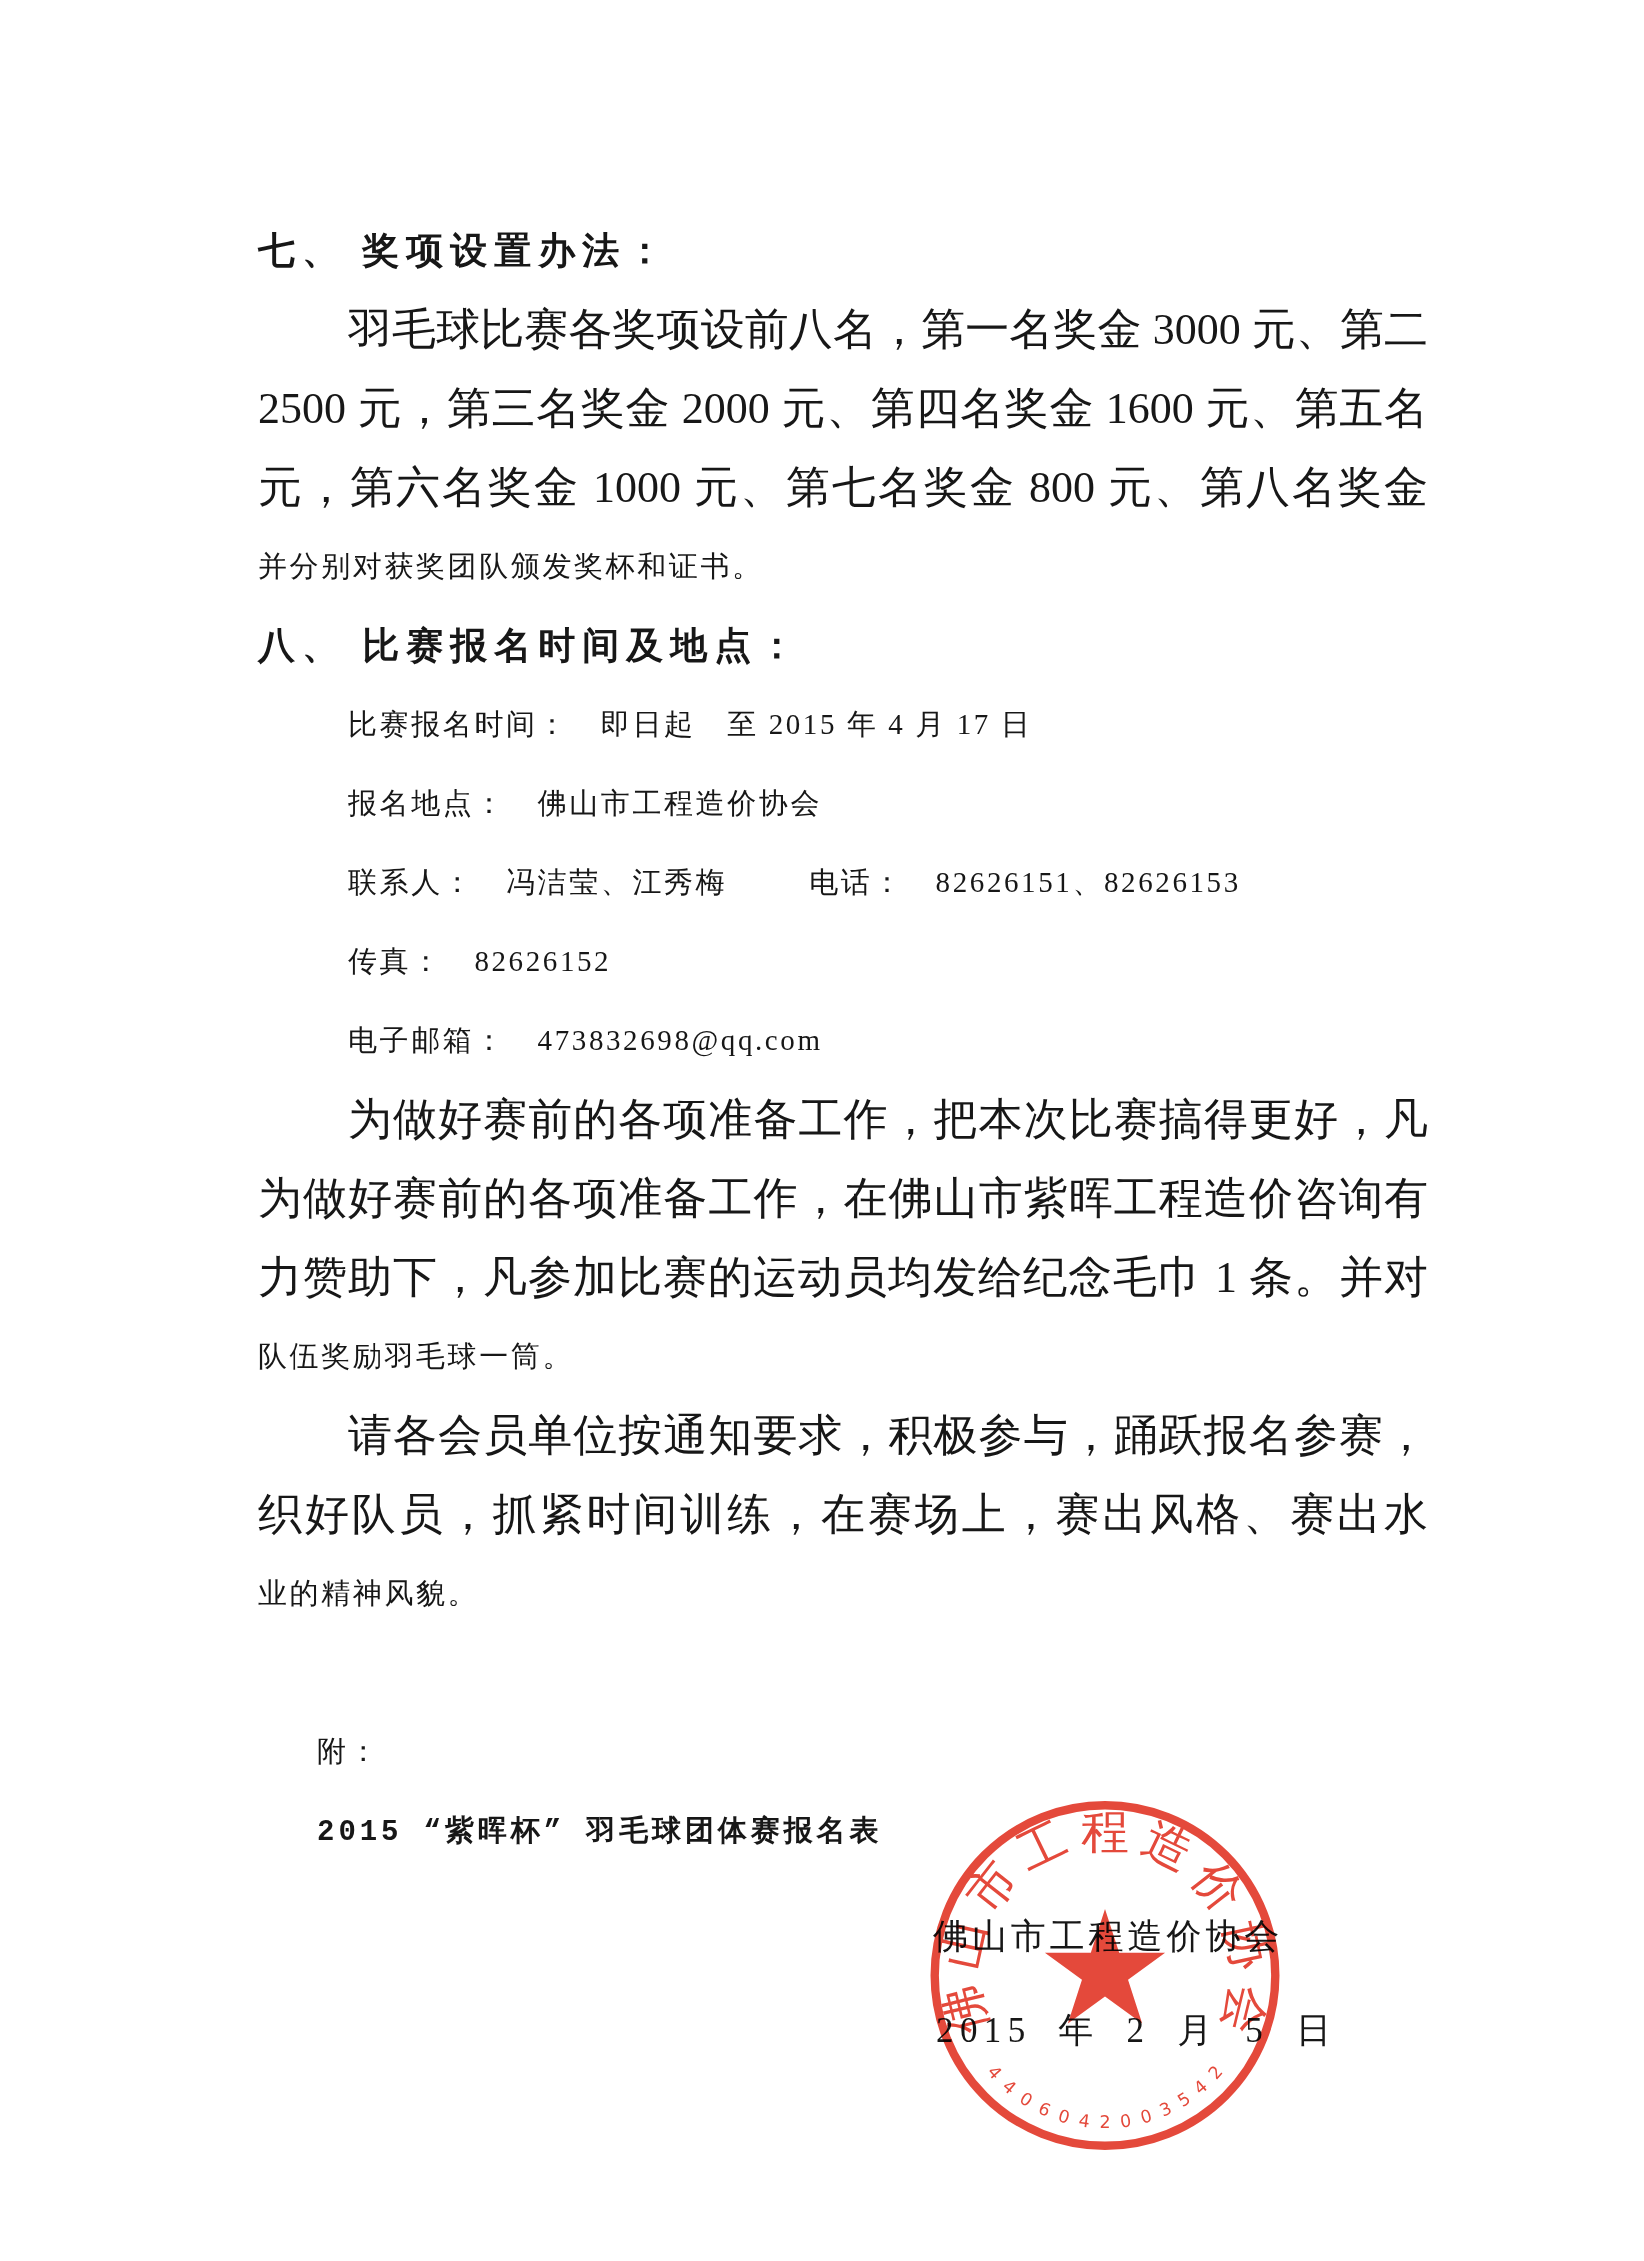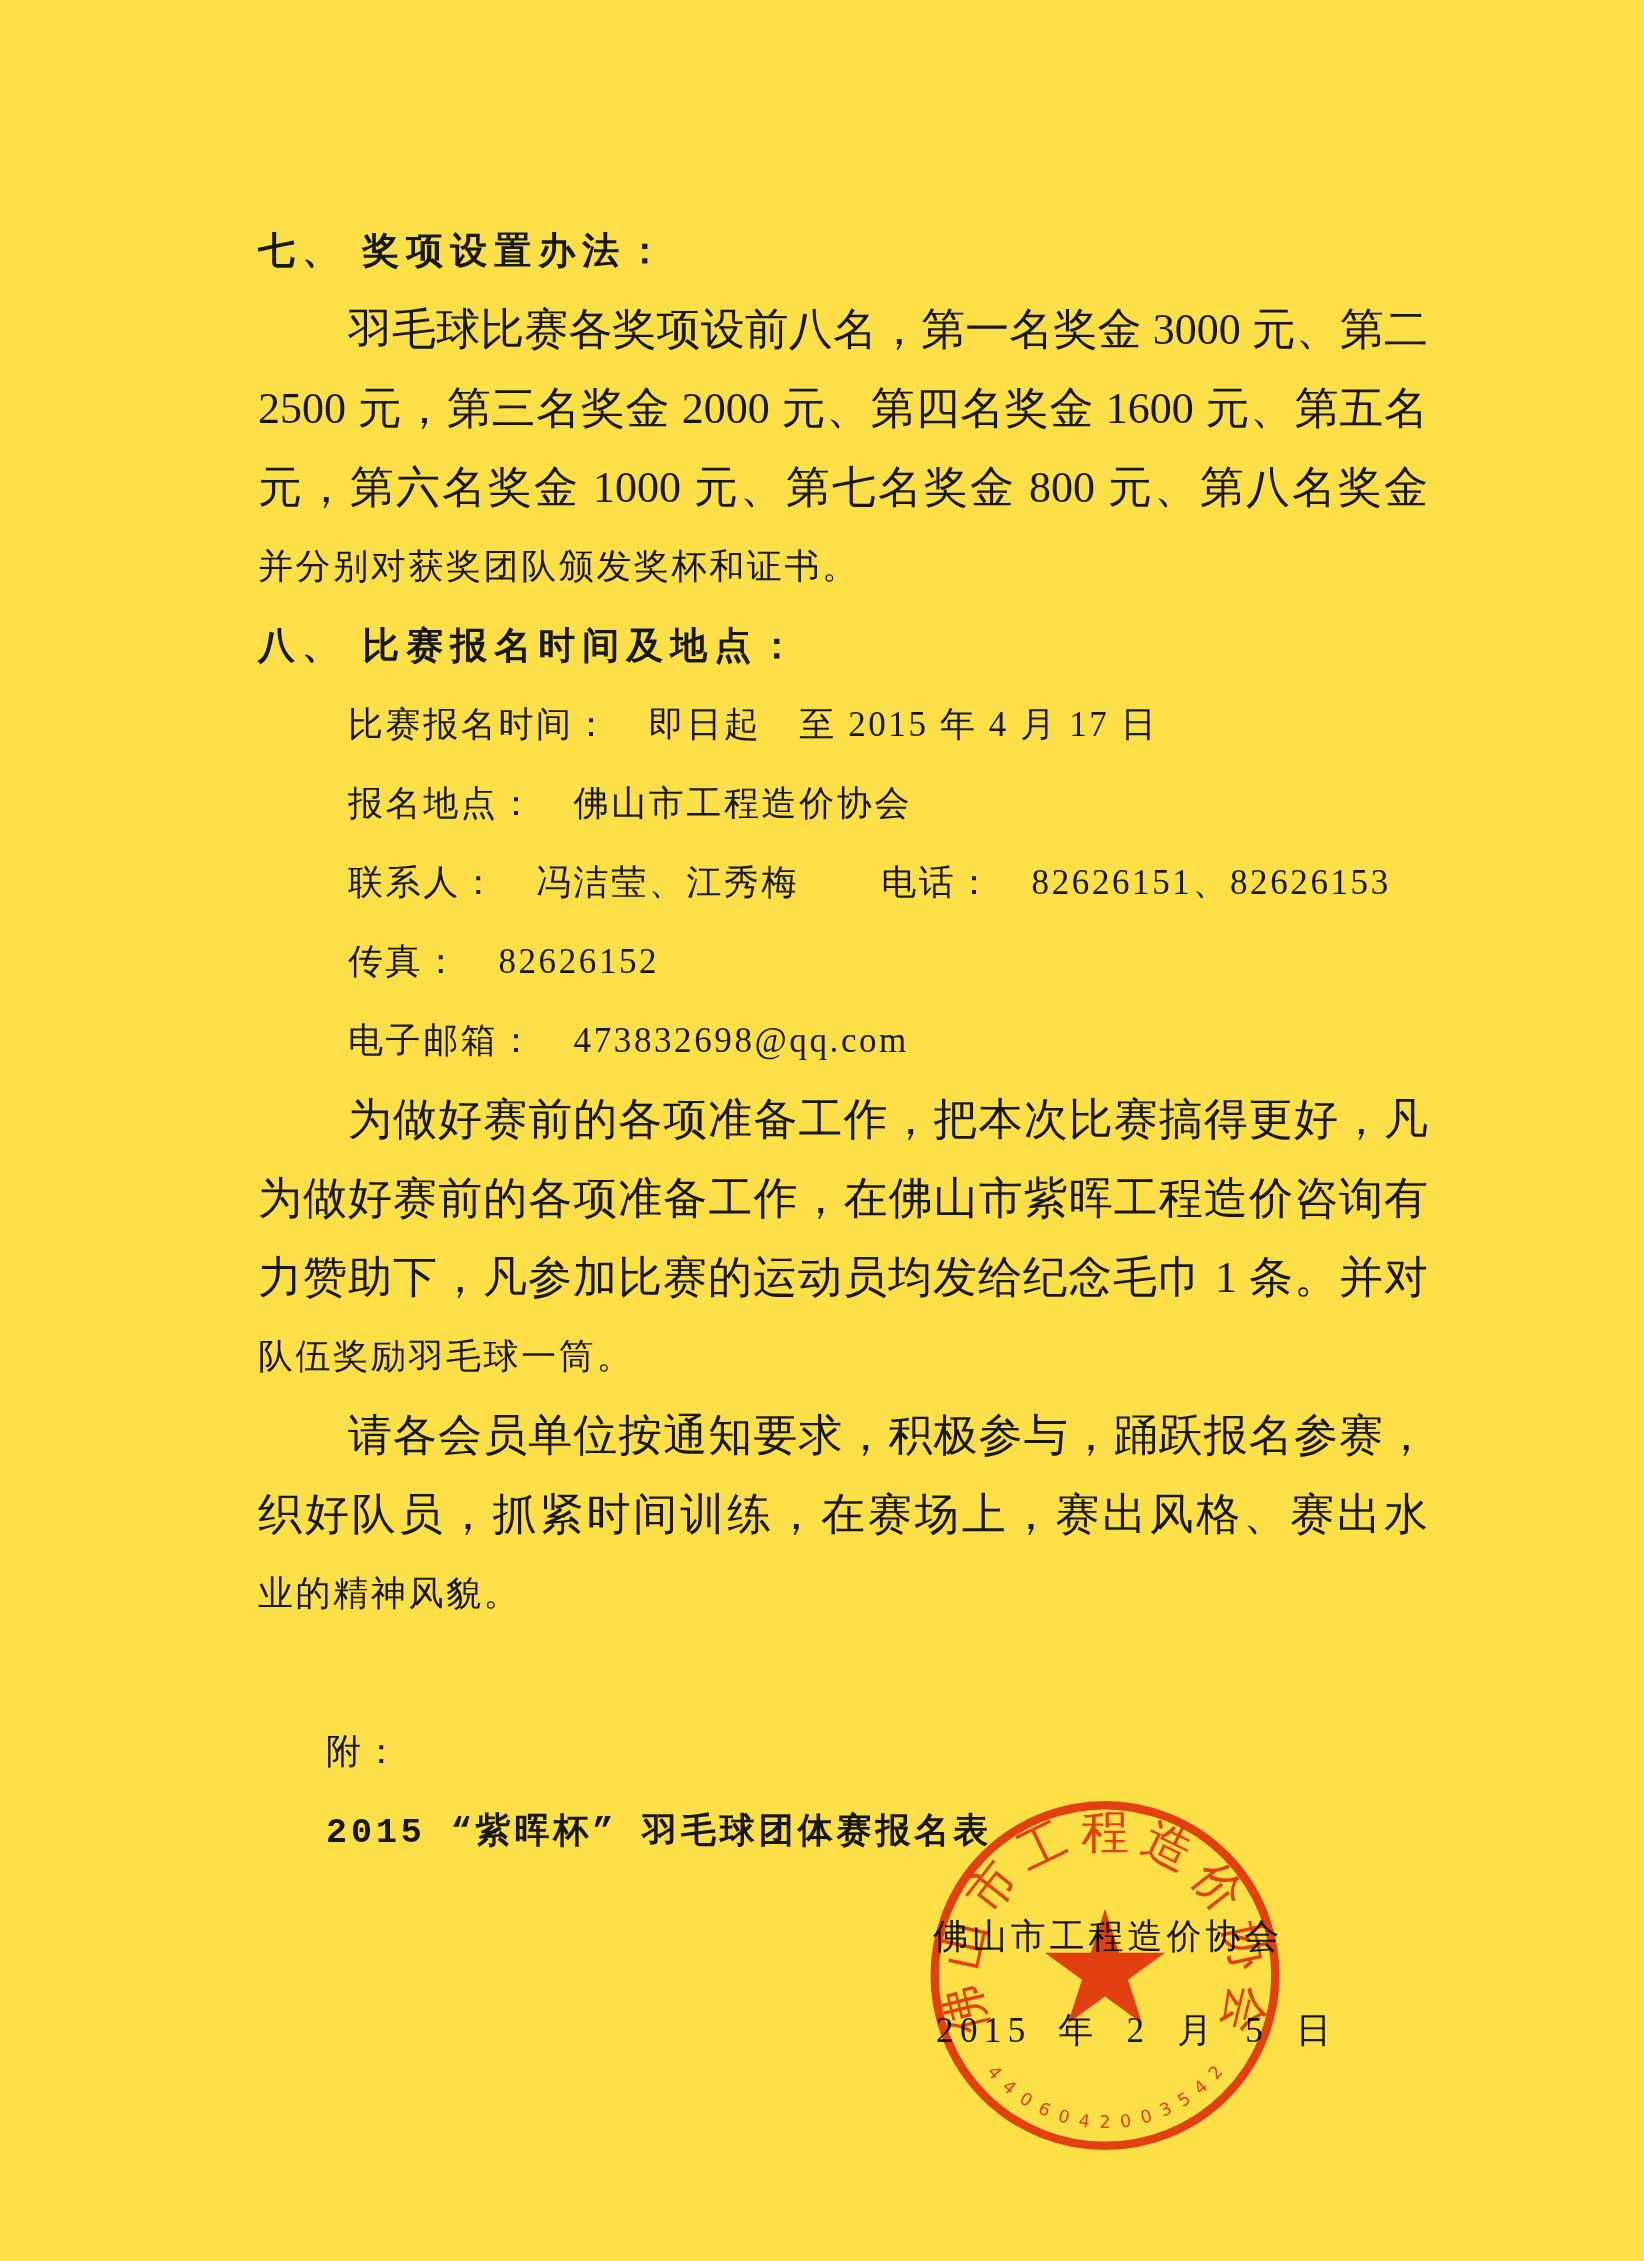--- a/index.html
+++ b/index.html
@@ -1,33 +1,33 @@
 <!DOCTYPE html>
 <html style="--seal-color: #e23b2c;font-size:10.3px"><head>
 <meta charset="utf-8">
 <style>
   html,body { margin:0; padding:0; background:#9a9a9a; }
   .page {
     position:relative;
     width:1644px; height:2261px;
     margin:0 auto;
-    background:#fde047;
+    background:#ffffff;
     font-family:"Liberation Serif","DejaVu Serif",serif;
     color:#171717;
     overflow:hidden;
   }
   .content {
     position:absolute;
     left:258px; top:211px;
     width:1170px;
   }
   .line {
     height:79px;
     line-height:79px;
-    font-size:35px;
+    font-size:29px;
     letter-spacing:2.6px;
     white-space:pre;
   }
   .heading {
     font-weight:bold;
     font-size:37px;
     letter-spacing:7px;
   }
   .indent { padding-left:90px; }
   .fill {

